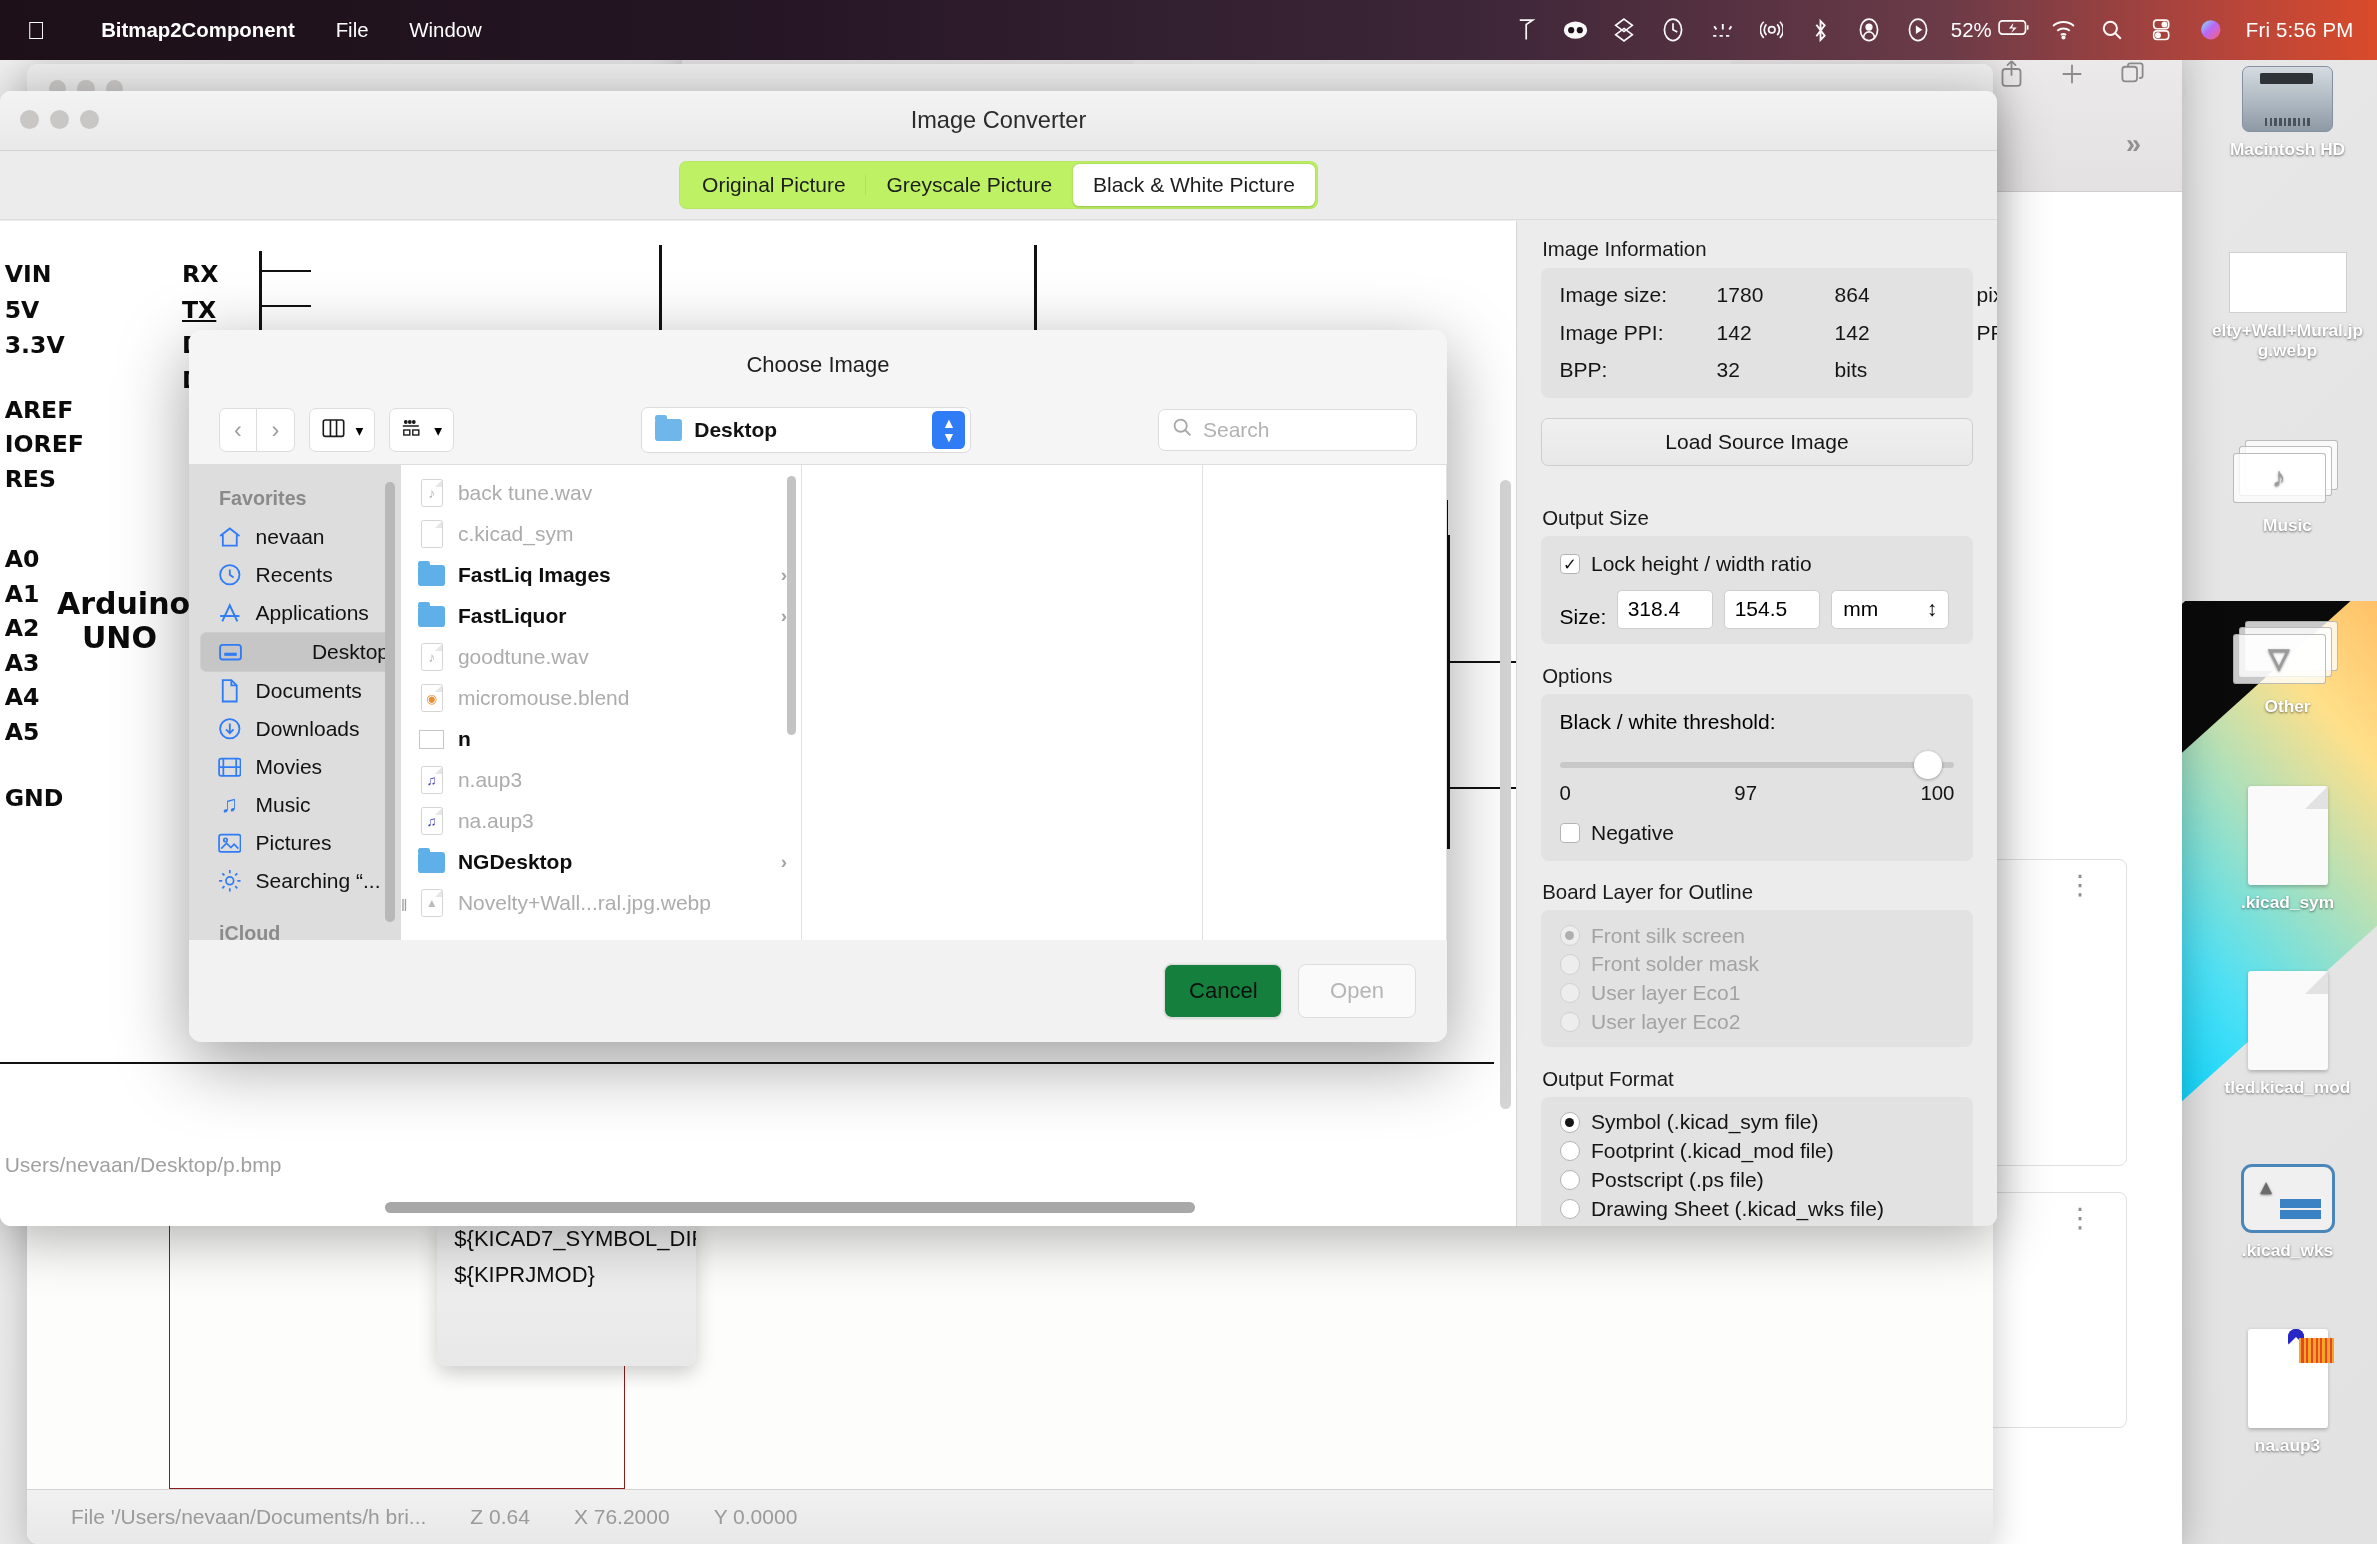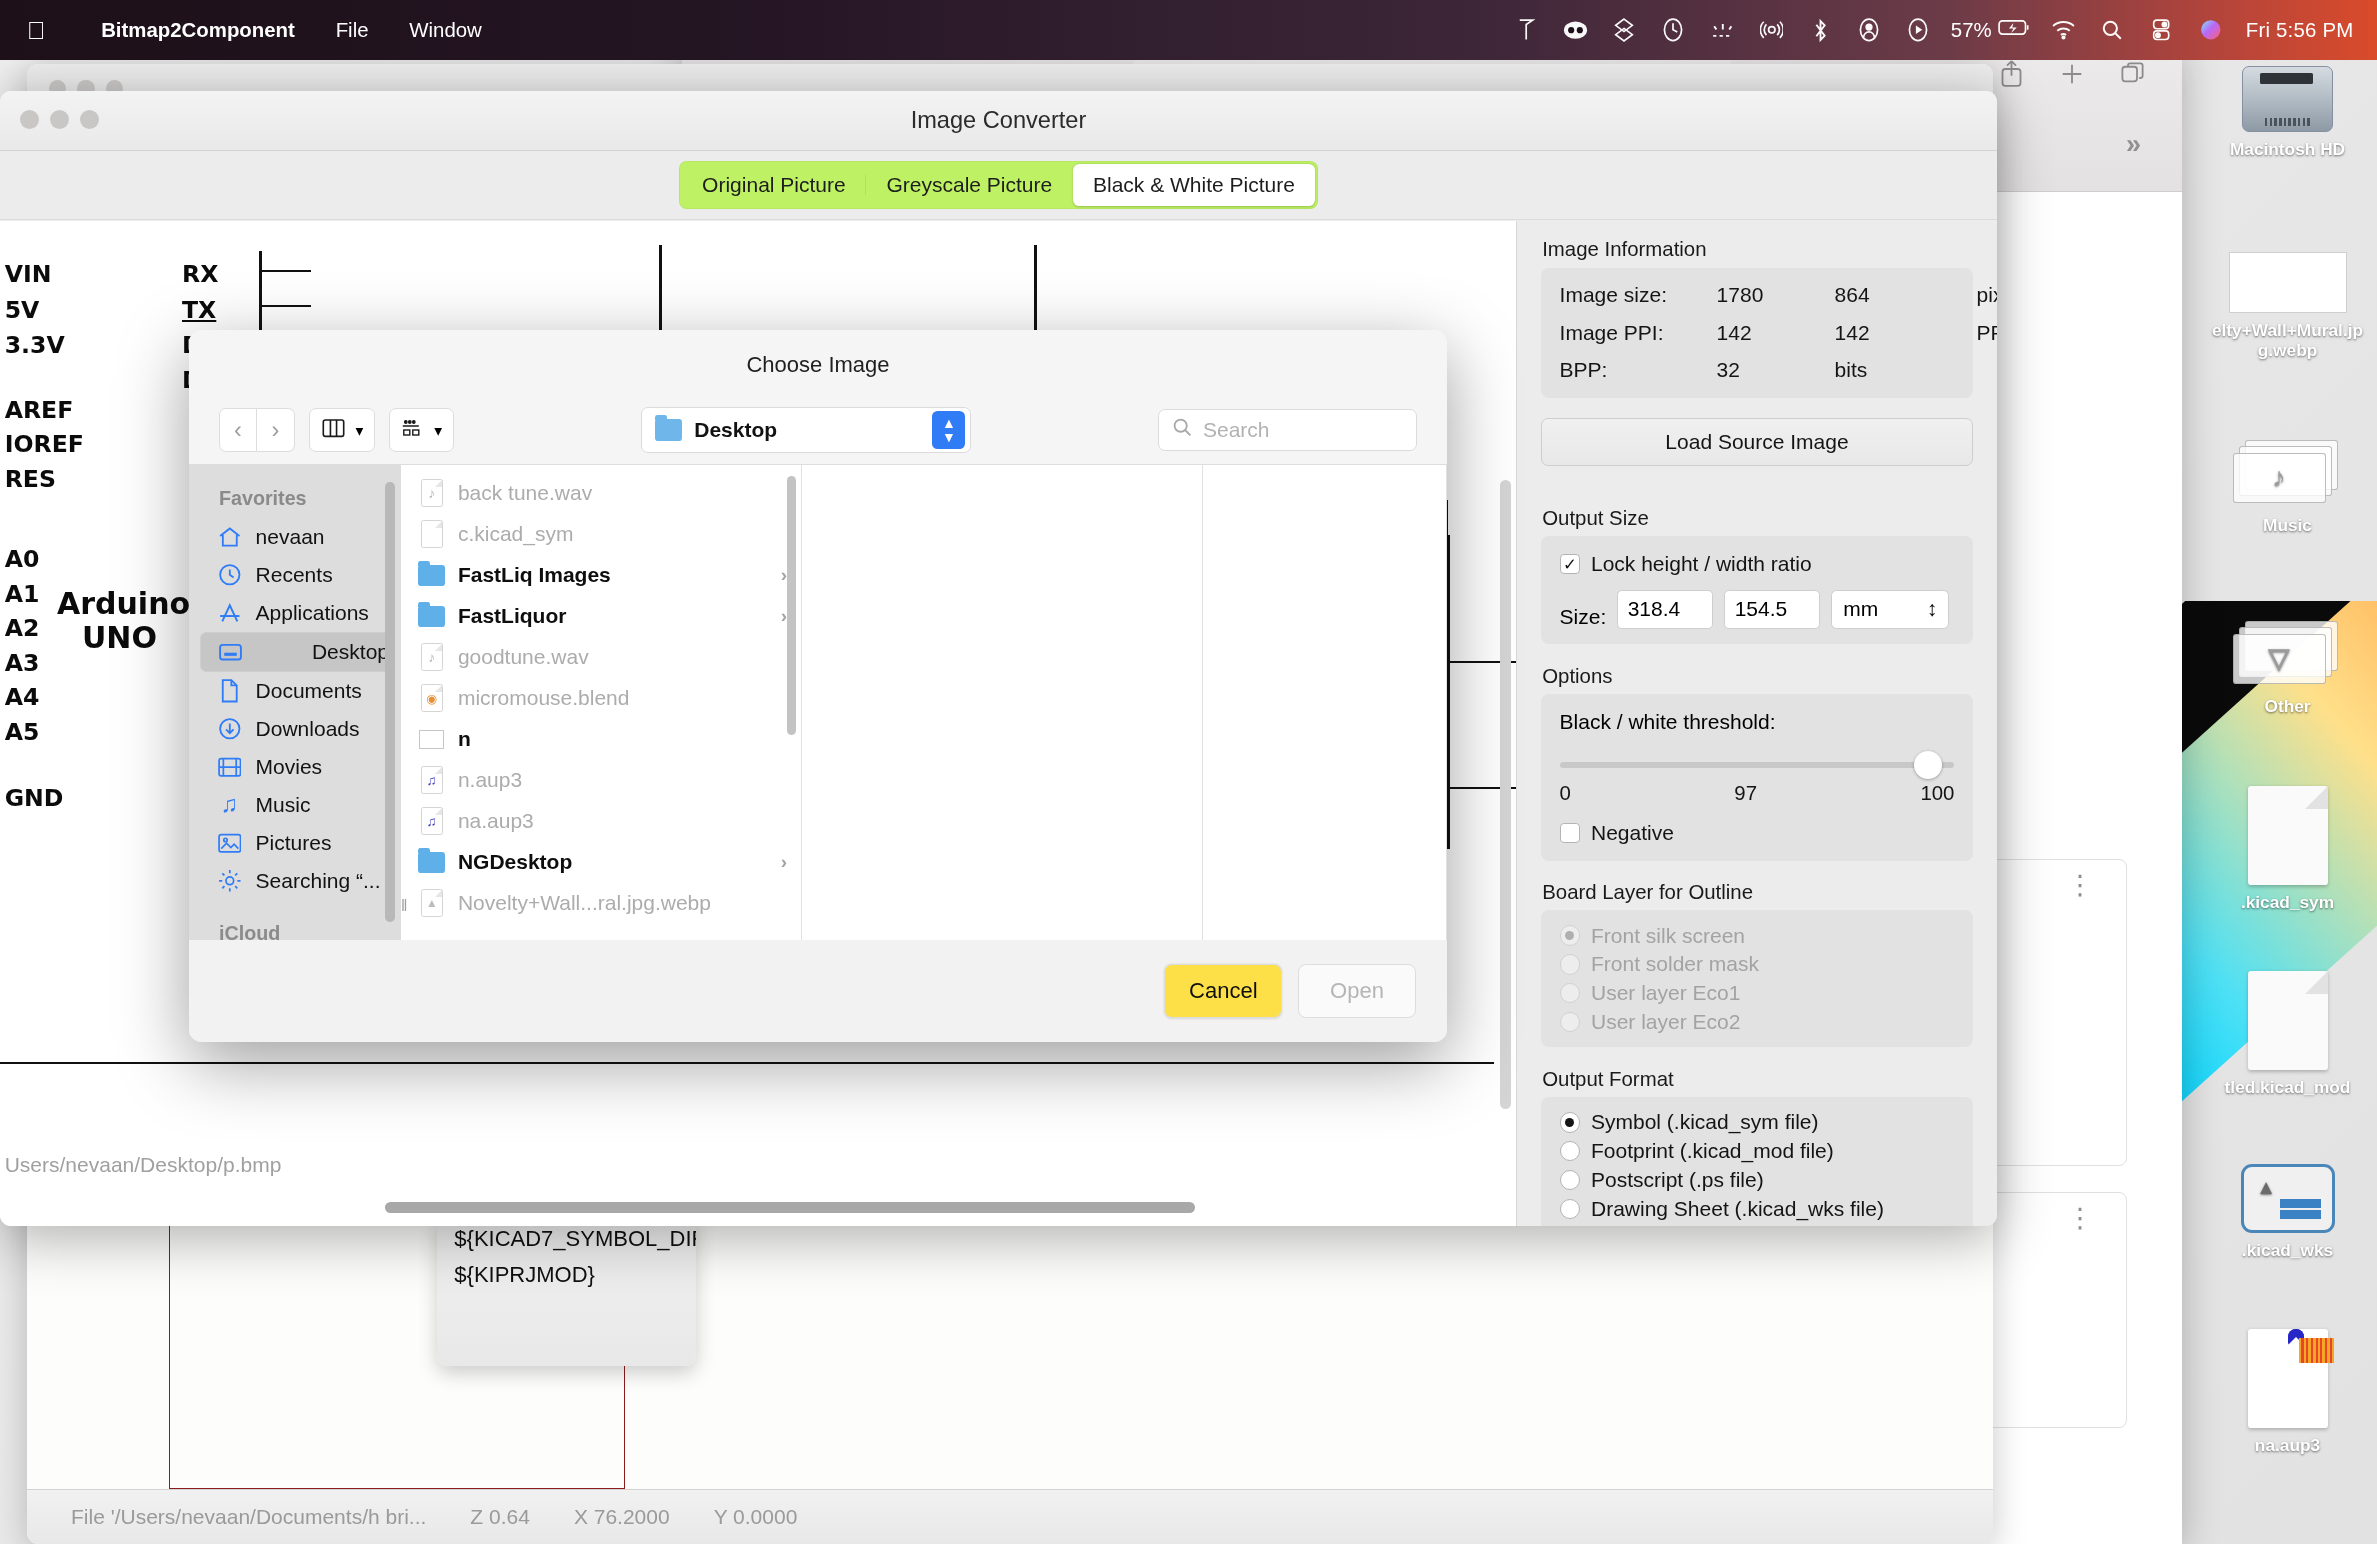--- a/index.html
+++ b/index.html
@@ -307,21 +307,21 @@
   .folder-ic { width:27px; height:21px; background:#5fb0e8; border-radius:3.1px; position:relative; }
   .folder-ic:before { content:""; position:absolute; left:0; top:-3.9px; width:11.8px; height:4.7px; background:#5fb0e8; border-radius:2.4px 2.4px 0 0; }
   .doc-ic { width:22px; height:28px; background:#fff; border:0.8px solid #d6d5d5; border-radius:2.4px; position:relative; }
   .doc-ic:after { content:""; position:absolute; right:0; top:0; border-width:0 0 7px 7px; border-style:solid;
     border-color:transparent transparent #e7e6e6 transparent; }
   .arrow-r { margin-left:auto; margin-right:14px; color:#a5a4a4; font-size:19px; }
   .col-scroll { position:absolute; right:4.7px; top:11px; width:9.4px; height:259px; background:#c4c3c3; border-radius:4.7px; }
   .resize-h { position:absolute; left:0; bottom:23.6px; width:11px; height:19px; color:#9d9c9c; font-size:15.7px; }
   .ch-footer { height:102px; display:flex; align-items:center; justify-content:flex-end; gap:15.7px; padding-right:31px; background:#f3f2f2; }
   .fbtn { min-width:118px; text-align:center; padding:12.6px 23.6px; border-radius:7.9px; font-size:22px;
-    background:#fde047; border:0.8px solid #dedddd; box-shadow:0 0.8px 2.4px rgba(0,0,0,.12); color:#0e0e0e; }
+    background:#15803d; border:0.8px solid #dedddd; box-shadow:0 0.8px 2.4px rgba(0,0,0,.12); color:#0e0e0e; }
   .fbtn.dis { color:#b6b5b5; background:#fafafa; box-shadow:none; }
 </style>
 </head>
 <body>
 
 <div id="desktop">
   <div class="wall-stripe">
     <i class="stripe-black"></i>
     <i class="stripe-rain"></i>
   </div>
@@ -948,21 +948,21 @@
         </svg>
       </span>
     <span class="mb-icon">
       <svg width="22" height="23.6" viewBox="0 0 20 22" fill="none" stroke="#fff" stroke-width="1.6">
           <ellipse cx="10" cy="11" rx="8" ry="10"></ellipse>
           <path d="M8 7l6 4-6 4z" fill="#fff" stroke="none"></path>
         </svg>
       </span>
 
     <span class="mb-battery">
-      <span>57%</span>
+      <span>52%</span>
       <span>
         <svg width="33" height="19" viewBox="0 0 30 16" fill="none" stroke="#fff" stroke-width="1.5">
           <rect x="1" y="2" width="24" height="12" rx="3"></rect>
             <path d="M27 6v4"></path>
           <path d="M14 4l-4 5h4l-2 4 5-5h-4z" fill="#fff" stroke="none"></path>
           </svg>
       </span>
     </span>
 
     <span class="mb-icon">

